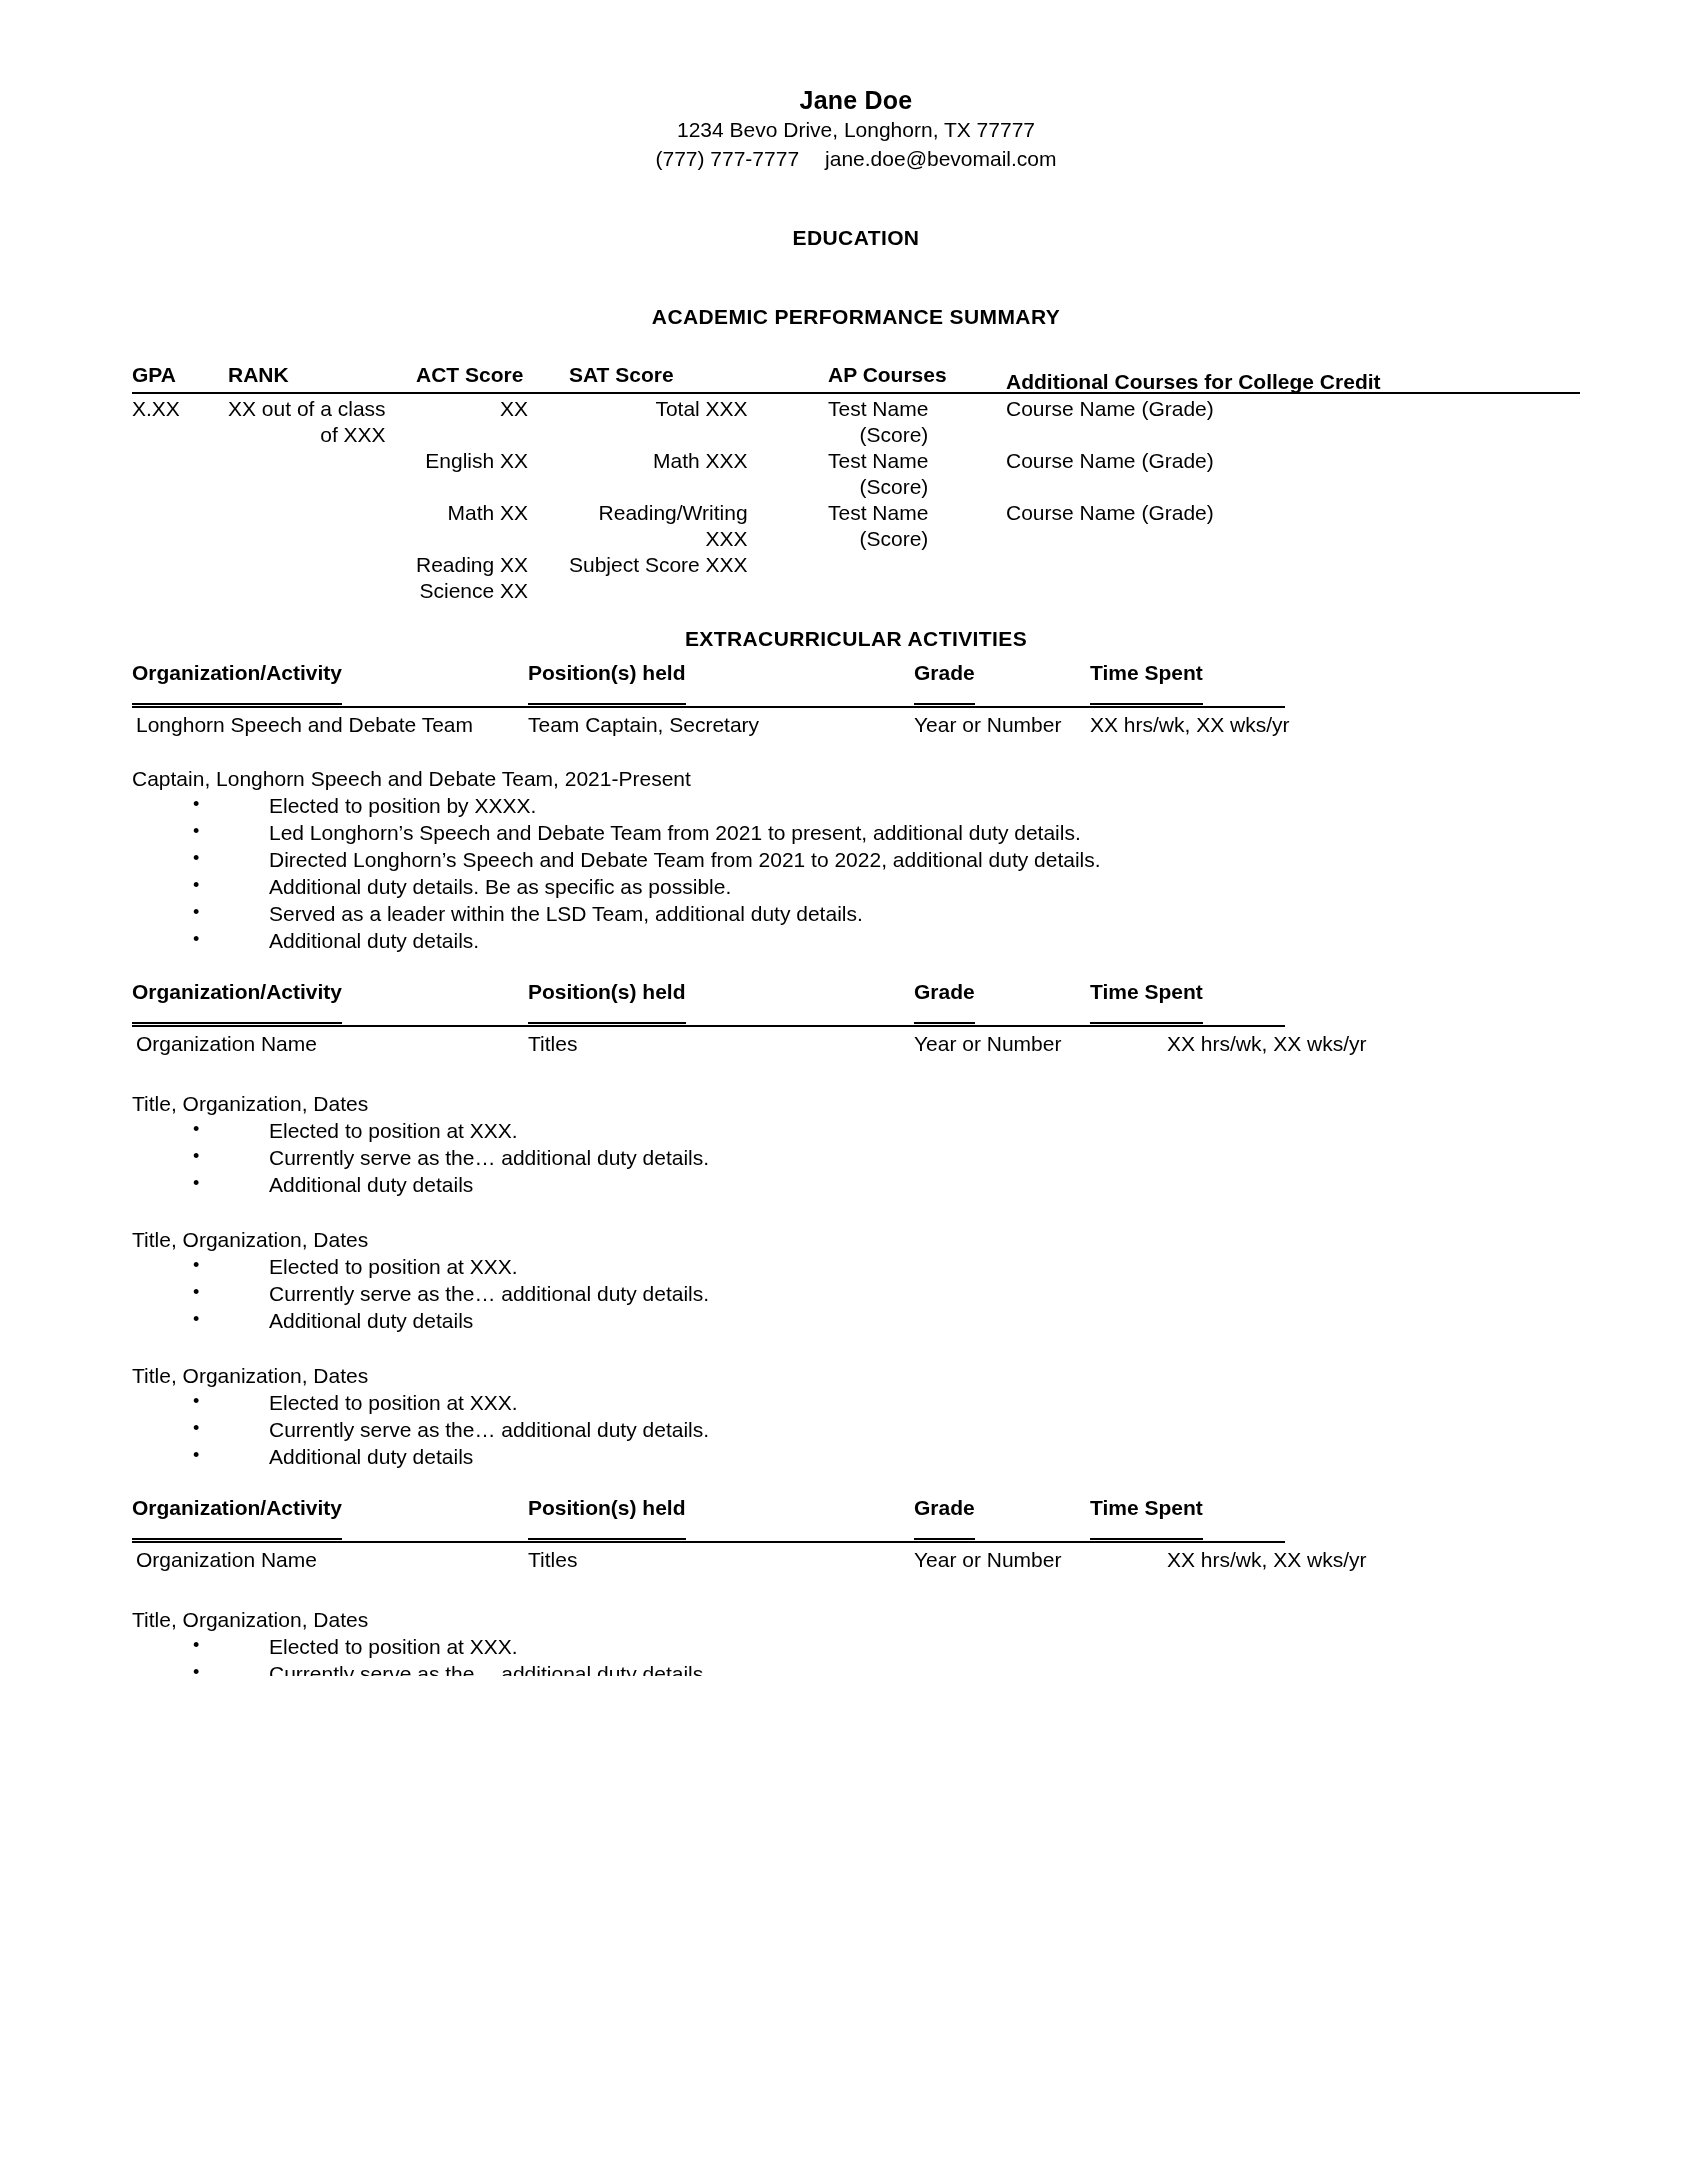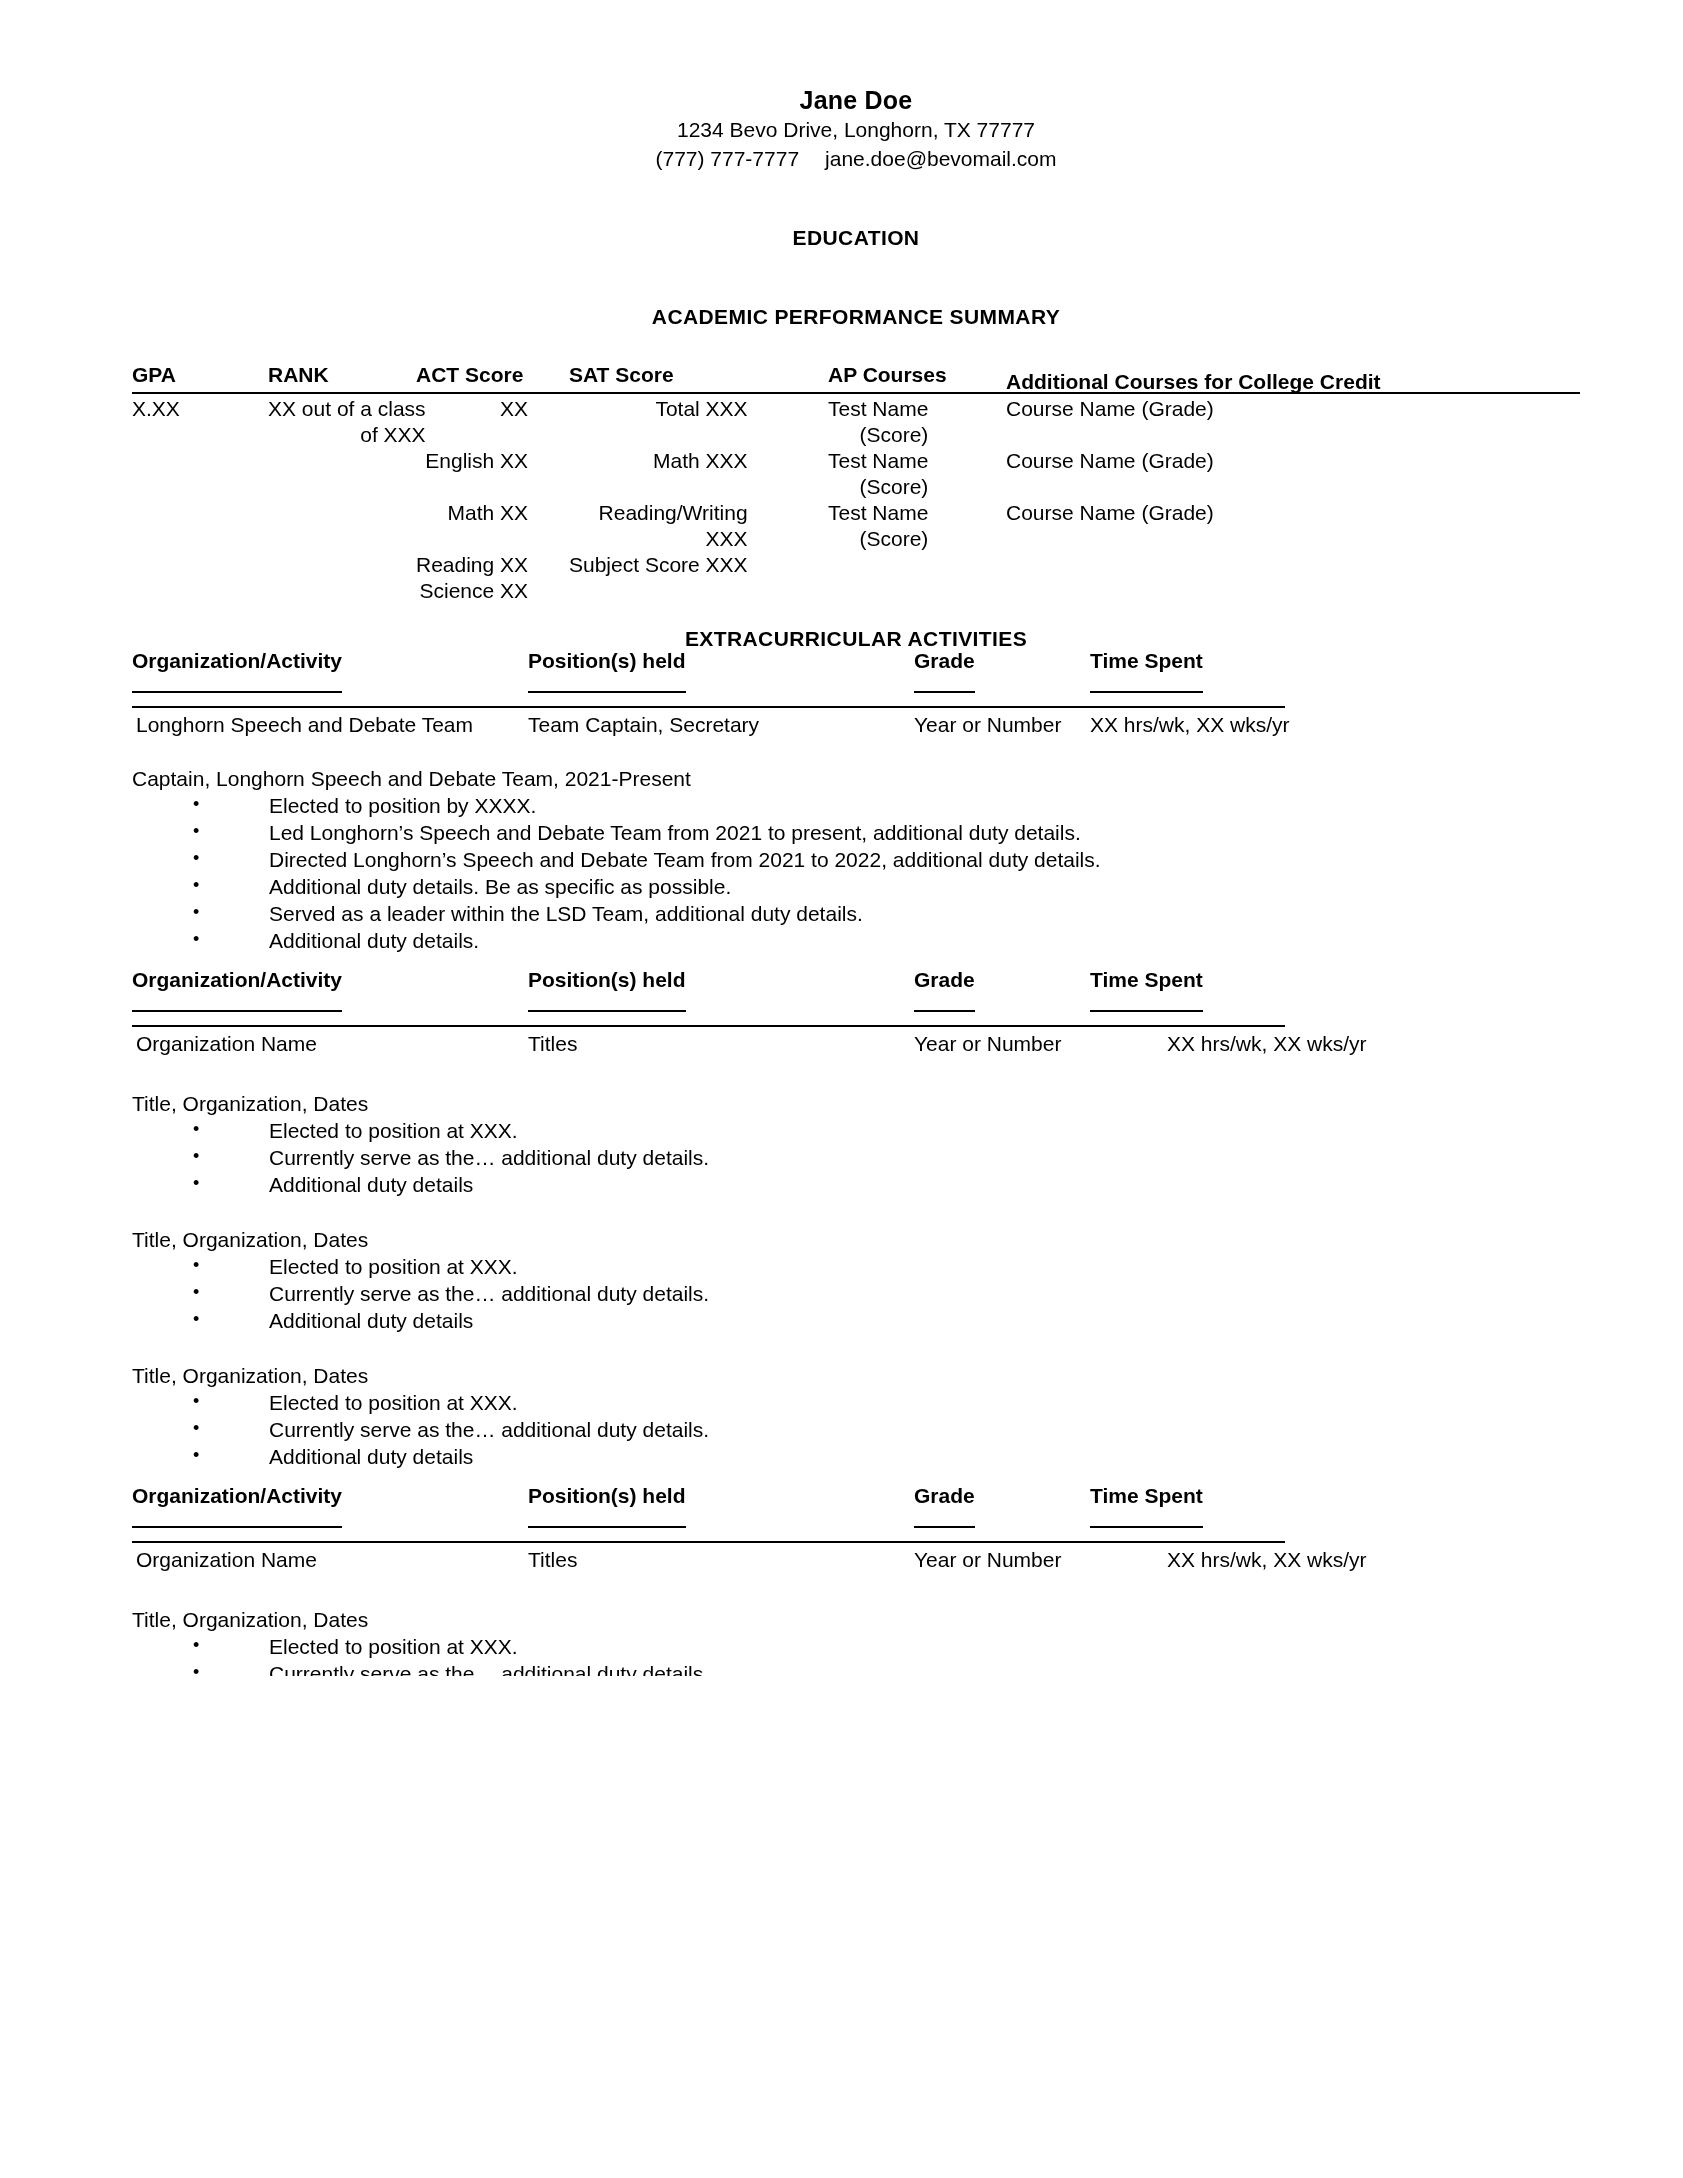--- a/index.html
+++ b/index.html
@@ -94,35 +94,35 @@
   .aps-cell {
     position: absolute;
     font-size: 21px;
     line-height: 26px;
     white-space: pre-line;
     text-align: right;
   }
 
   
   .col-gpa   { left: 0px; }
-  .col-rank  { left: 96px; margin-left: 40px; }
+  .col-rank  { left: 96px; }
   .col-act   { left: 284px; }
   .col-sat   { left: 437px; }
   .col-ap    { left: 696px; }
   .col-extra { left: 874px; }
 
   
   .ec-block { margin-top: 22px; }
   .ec-head {
     position: relative;
     height: 31px;
   }
   .ec-head .hcell {
     position: absolute;
-    bottom: 13px;
+    bottom: 1px;
     font-size: 21px;
     font-weight: bold;
     white-space: nowrap;
     border-bottom: 2.4px solid #000;
     padding-bottom: 18px;
     line-height: 24px;
   }
   .ec-rule {
     border-bottom: 2.2px solid #000;
     width: 1153px;

